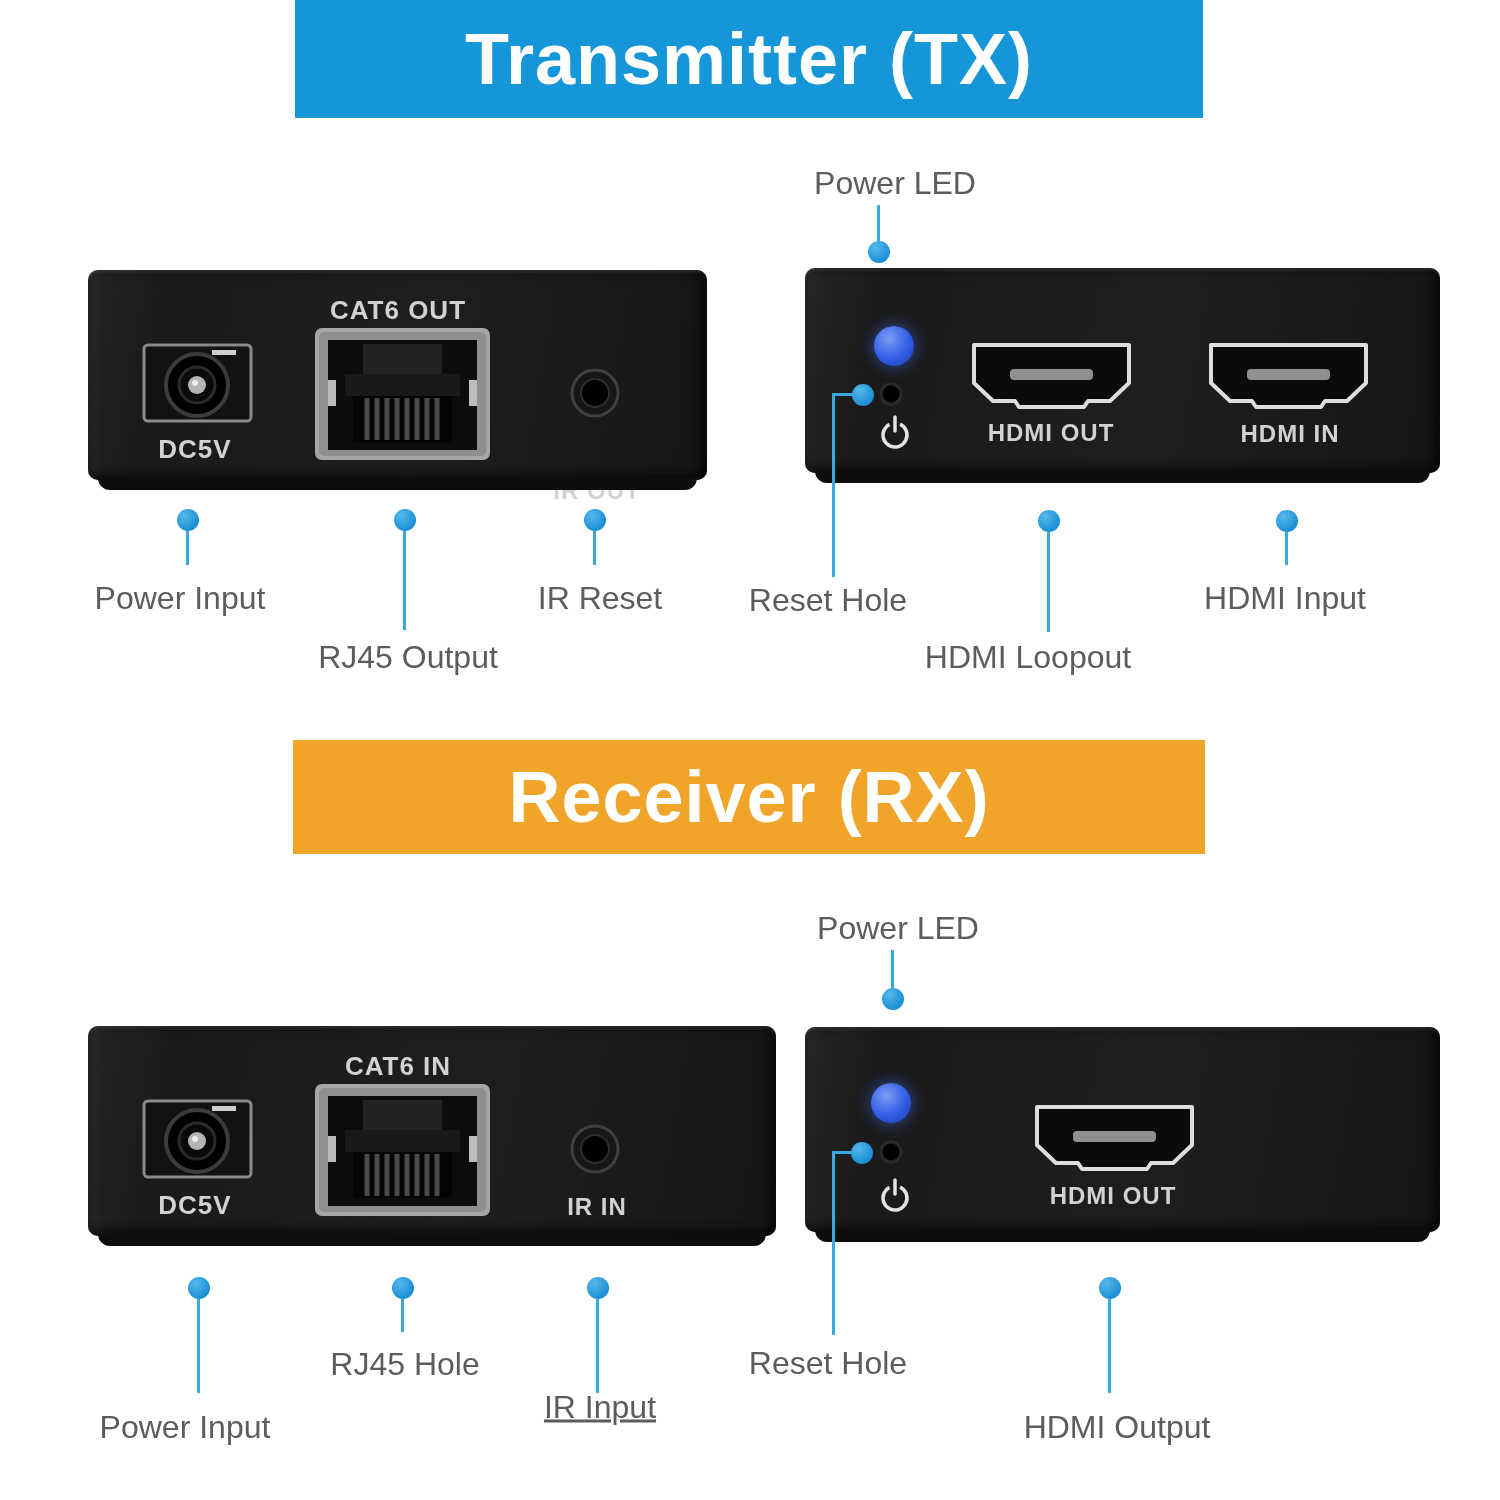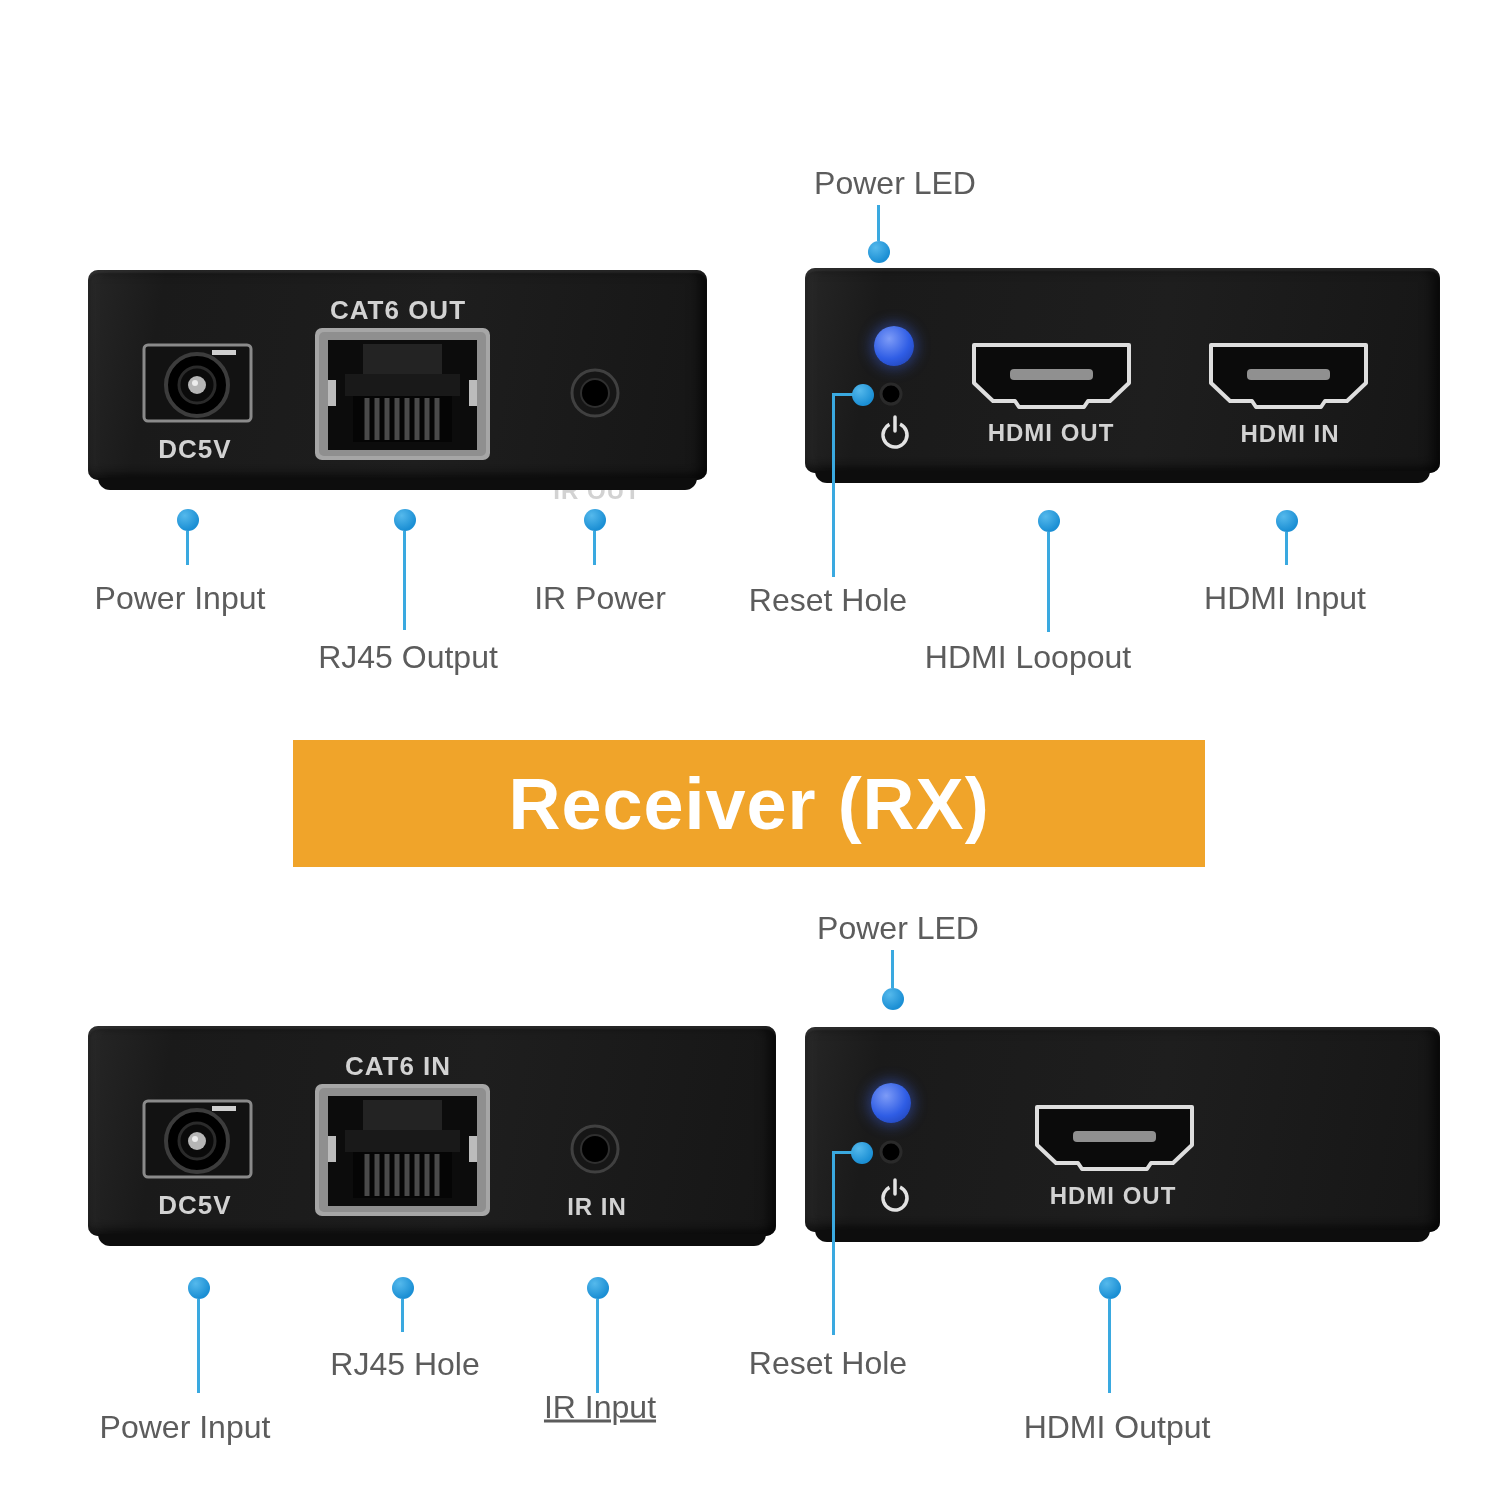--- a/index.html
+++ b/index.html
@@ -9,21 +9,21 @@
   }
   html,body{margin:0;padding:0;background:var(--page-bg);}
   .stage{position:relative;width:1500px;height:1500px;background:var(--page-bg);
          font-family:"Liberation Sans", sans-serif;overflow:hidden;}
   .abs{position:absolute;}
 
   
   .banner{position:absolute;display:flex;align-items:center;justify-content:center;
           color:var(--banner-text);font-size:72px;font-weight:700;letter-spacing:1px;}
   .banner.tx{left:295px;top:0;width:908px;height:118px;background:var(--banner-blue);}
-  .banner.rx{left:293px;top:740px;width:912px;height:127px;background:var(--banner-orange);}
+  .banner.rx{left:293px;top:740px;width:912px;height:114px;background:var(--banner-orange);}
 
   
   .device{position:absolute;background:linear-gradient(100deg,#262626 0%,#1a1a1a 12%,#1e1e1e 55%,#161616 100%);
           border-radius:10px;
           box-shadow:inset 0 3px 2px rgba(255,255,255,0.07), inset 8px 0 12px rgba(255,255,255,0.03),
                      inset -8px 0 12px rgba(0,0,0,0.55), inset 0 -6px 8px rgba(0,0,0,0.5);}
   .device::after{content:'';position:absolute;left:10px;right:10px;bottom:-10px;height:12px;
                  background:#0d0d0d;border-radius:0 0 12px 12px;}
   .port-label{position:absolute;transform:translate(-50%,-50%);color:var(--port-text);
               font-weight:700;white-space:nowrap;letter-spacing:1px;}
@@ -42,20 +42,23 @@
        background:radial-gradient(circle at 38% 32%, #7d9bf7, #2f5de5 55%, #1e3fae 95%);
        box-shadow:0 0 14px 3px rgba(62,100,235,0.45);}
   .reset-hole{position:absolute;width:17px;height:17px;border-radius:50%;transform:translate(-50%,-50%);
               background:#000;border:3px solid #2a2a2a;}
 </style>
 </head>
 <body>
 
 <div class="stage">
 
+  <div class="banner tx">
+    <span>Transmitter (TX)</span>
+  </div>
 
   <div class="callout-label" style="left:895px;top:183px;">Power LED</div>
   <div class="vline" style="left:877px;top:205px;height:36px;"></div>
   <div class="callout-dot" style="left:879px;top:252px;"></div>
 
   <div class="device" style="left:88px;top:270px;width:619px;height:210px;">
     <div class="port-label" style="left:310px;top:40px;font-size:26px;">CAT6 OUT</div>
 
     <svg class="abs" style="left:54px;top:73px;" width="111" height="80" viewBox="0 0 111 80">
       <rect x="2" y="2" width="107" height="76" rx="4" fill="#121212" stroke="#8a8a8a" stroke-width="3"></rect>
@@ -120,21 +123,21 @@
   <div class="callout-dot" style="left:188px;top:520px;"></div>
   <div class="vline" style="left:186px;top:531px;height:34px;"></div>
   <div class="callout-label" style="left:180px;top:598px;">Power Input</div>
 
   <div class="callout-dot" style="left:405px;top:520px;"></div>
   <div class="vline" style="left:403px;top:531px;height:99px;"></div>
   <div class="callout-label" style="left:408px;top:657px;">RJ45 Output</div>
 
   <div class="callout-dot" style="left:595px;top:520px;"></div>
   <div class="vline" style="left:593px;top:531px;height:34px;"></div>
-  <div class="callout-label" style="left:600px;top:598px;">IR Power</div>
+  <div class="callout-label" style="left:600px;top:598px;">IR Reset</div>
 
   <div class="callout-dot" style="left:863px;top:395px;"></div>
   <div class="hline" style="left:832px;top:393px;width:22px;"></div>
   <div class="vline" style="left:832px;top:393px;height:184px;"></div>
   <div class="callout-label" style="left:828px;top:600px;">Reset Hole</div>
 
   <div class="callout-dot" style="left:1049px;top:521px;"></div>
   <div class="vline" style="left:1047px;top:532px;height:100px;"></div>
   <div class="callout-label" style="left:1028px;top:657px;">HDMI Loopout</div>
 

